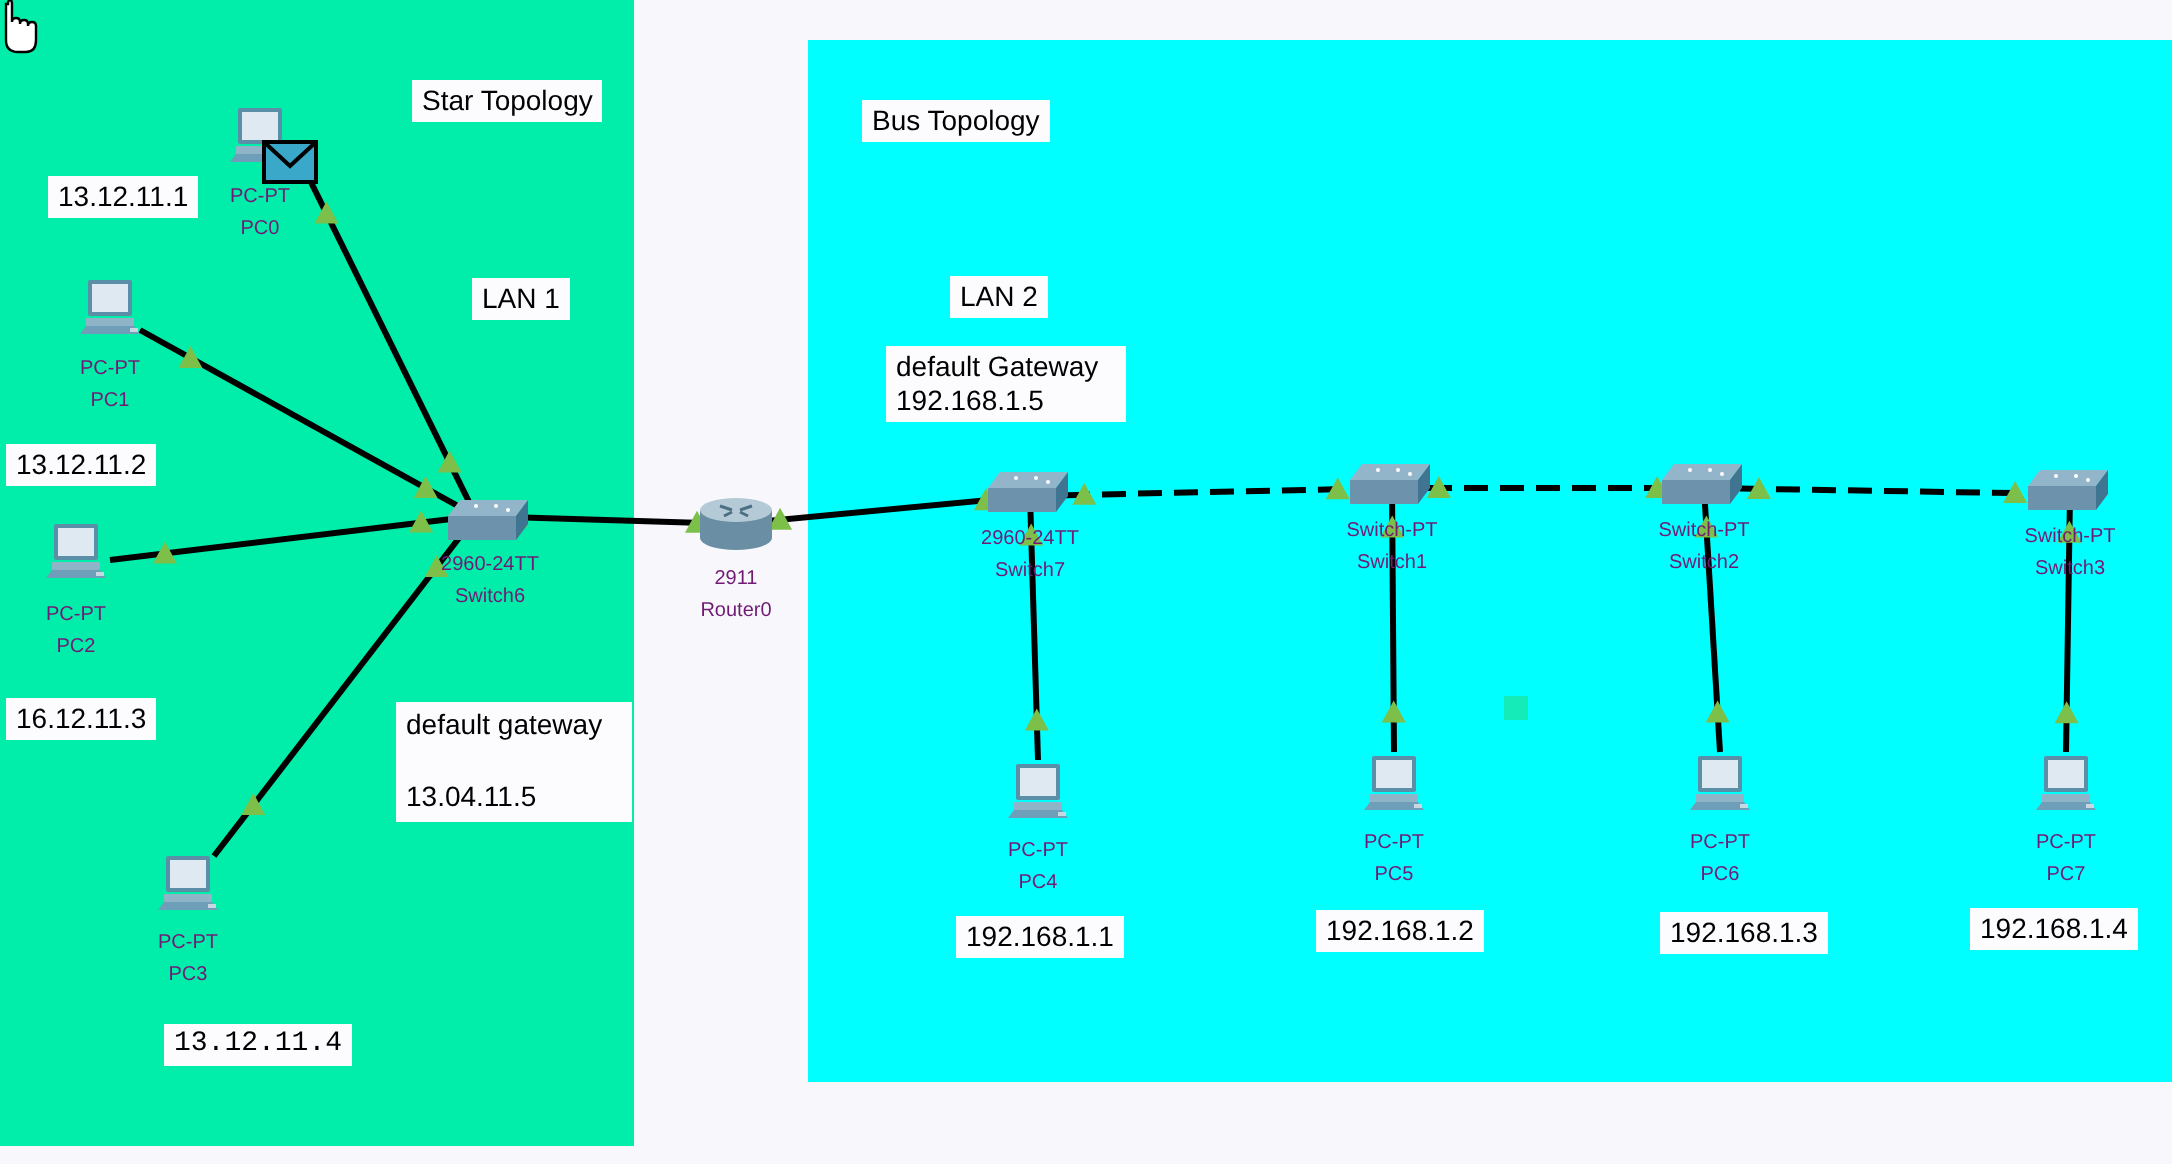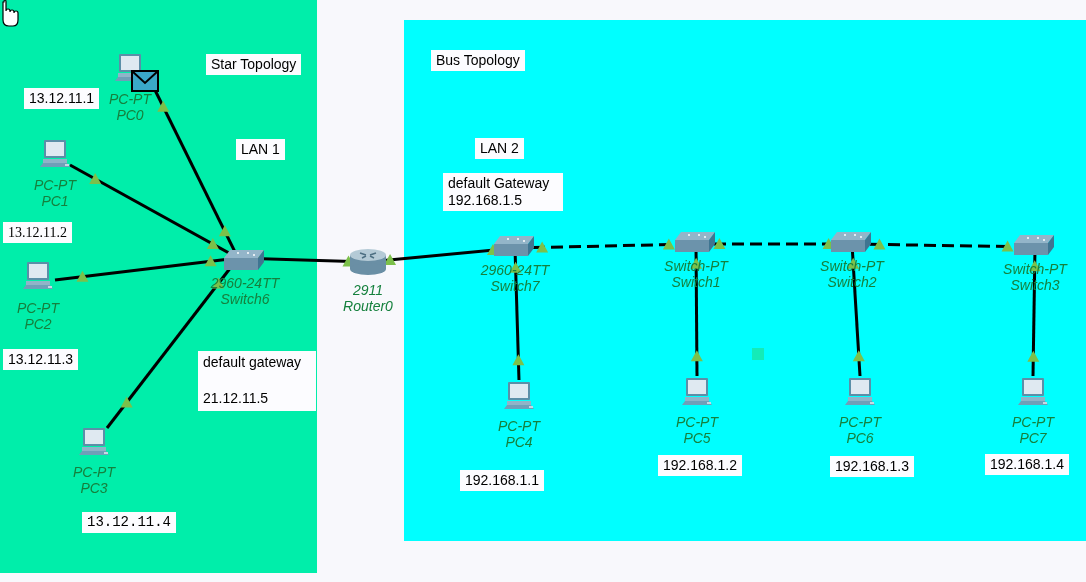--- a/index.html
+++ b/index.html
@@ -2,21 +2,21 @@
 <html><head>
 <meta charset="utf-8">
 <style>
   html,body{margin:0;padding:0;}
   body{width:1086px;height:582px;position:relative;background:#f8f8fc;overflow:hidden;font-family:"Liberation Sans",sans-serif;}
   .region{position:absolute;}
   #lan1{left:0;top:0;width:317px;height:573px;background:#00eeaa;}
   #lan2{left:404px;top:20px;width:682px;height:521px;background:#00ffff;}
   svg#links{position:absolute;left:0;top:0;width:1086px;height:582px;}
   .note{position:absolute;background:#fcfcff;color:#000;font-size:14px;padding:2px 5px;line-height:17px;white-space:nowrap;}
-  .dev{position:absolute;text-align:center;font-size:14px;line-height:16px;color:#15803d;white-space:nowrap;transform:translateX(-50%);font-style:italic;}
+  .dev{position:absolute;text-align:center;font-size:10px;line-height:16px;color:#701a75;white-space:nowrap;transform:translateX(-50%);}
   .dev .lbl{display:block;}
   .icon{position:absolute;}
   .cursor{position:absolute;left:0;top:0;}
   .marker{position:absolute;width:12px;height:12px;background:#22dd88;opacity:.6;}
 </style>
 </head>
 <body>
 
 <div class="region" id="lan1" style="background: rgb(0, 238, 170);"></div>
 <div class="region" id="lan2" style="background: rgb(0, 255, 255);"></div>
@@ -60,38 +60,38 @@
     <polygon points="858.8,350.2 852.8,361.2 864.8,361.2" fill="#7cc04a"></polygon>
     <line x1="1035" y1="247" x2="1033" y2="376" stroke="#000" stroke-width="3"></line>
     <polygon points="1034.7,260.35 1028.7,271.35 1040.7,271.35" fill="#7cc04a"></polygon>
     <polygon points="1033.3,350.65 1027.3,361.65 1039.3,361.65" fill="#7cc04a"></polygon>
   </svg>
 
 <svg class="cursor" width="20" height="34" viewBox="0 0 20 34">
   <path d="M3 2 v18 q0 6 6 6 h4 q5 0 5 -6 v-7 q0-2-2-2 q-2 0-2 2 v-1 q0-2-2-2 q-2 0-2 2 v-1 q0-2-2-2 q-2 0-2 2 v-9 q0-2-1-2 q-1 0-1 2z" fill="#fff" stroke="#000" stroke-width="1.2"></path>
 </svg>
 
-<div class="note" style="left:206px;top:54px;">Star Topology</div>
+<div class="note" style="left:206px;top:40px;">Star Topology</div>
 <div class="note" style="left:236px;top:139px;">LAN 1</div>
 <div class="note" style="left:24px;top:88px;text-align:center;">13.12.11.1</div>
-<div class="note" style="left:3px;top:222px;font-family:Liberation Serif, serif;">13.12.11.2</div>
-<div class="note" style="left:3px;top:349px;">13.12.11.3</div>
+<div class="note" style="left:3px;top:222px;">13.12.11.2</div>
+<div class="note" style="left:3px;top:349px;">16.12.11.3</div>
 <div class="note" style="left:82px;top:512px;font-family:Liberation Mono, monospace;">13.12.11.4</div>
 <div class="note" style="left:198px;top:351px;width:108px;height:56px;line-height:18px;">
   <div>default gateway</div>
-  <div style="margin-top:18px;">21.12.11.5</div>
+  <div style="margin-top:18px;">13.04.11.5</div>
 </div>
 
 <div class="note" style="left:431px;top:50px;">Bus Topology</div>
 <div class="note" style="left:436px;top:138px;margin-left:39px;">LAN 2</div>
 <div class="note" style="left:443px;top:173px;width:110px;">
   <div>default Gateway</div>
   <div>192.168.1.5</div>
 </div>
-<div class="note" style="left:460px;top:458px;margin-top:12px;">192.168.1.1</div>
+<div class="note" style="left:478px;top:458px;">192.168.1.1</div>
 <div class="note" style="left:658px;top:455px;text-align:right;">192.168.1.2</div>
 <div class="note" style="left:830px;top:456px;">192.168.1.3</div>
 <div class="note" style="left:985px;top:454px;text-align:right;">192.168.1.4</div>
 
 <div class="marker" style="left:752px;top:348px;"></div>
 
 <div id="devices">
     <div class="icon" style="left: 114px; top: 53px;"><svg width="32" height="30" viewBox="0 0 32 30">
         <rect x="5" y="1" width="22" height="18" rx="1" fill="#5b8fa8"></rect>
         <rect x="7" y="3" width="18" height="14" fill="#dfe9f1"></rect>

